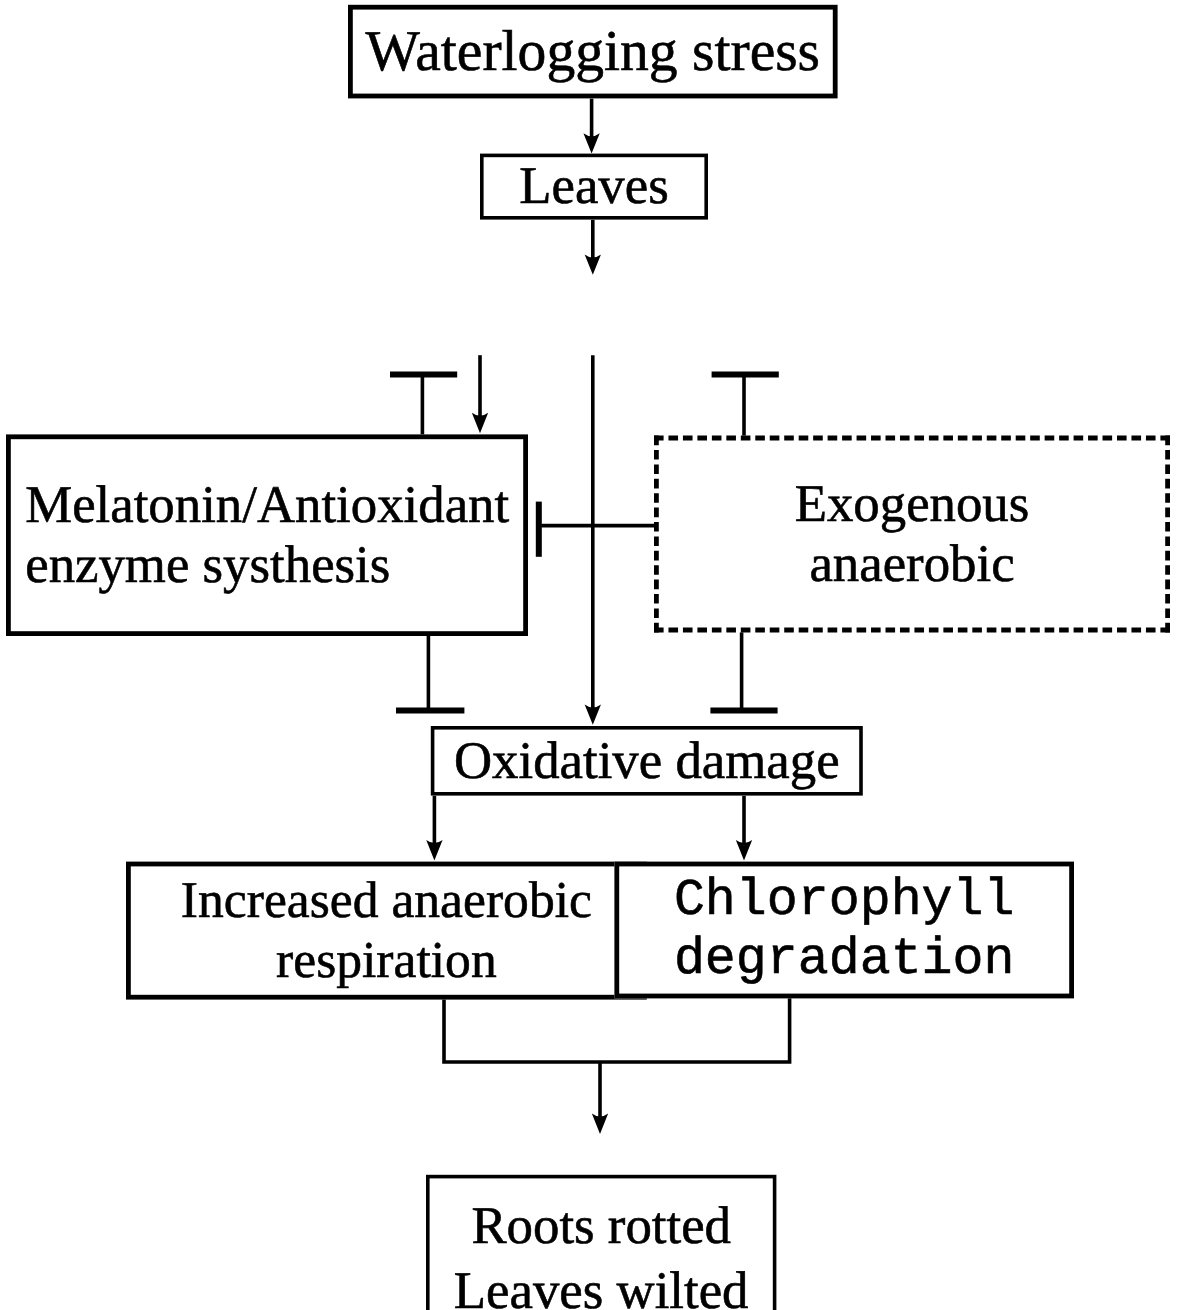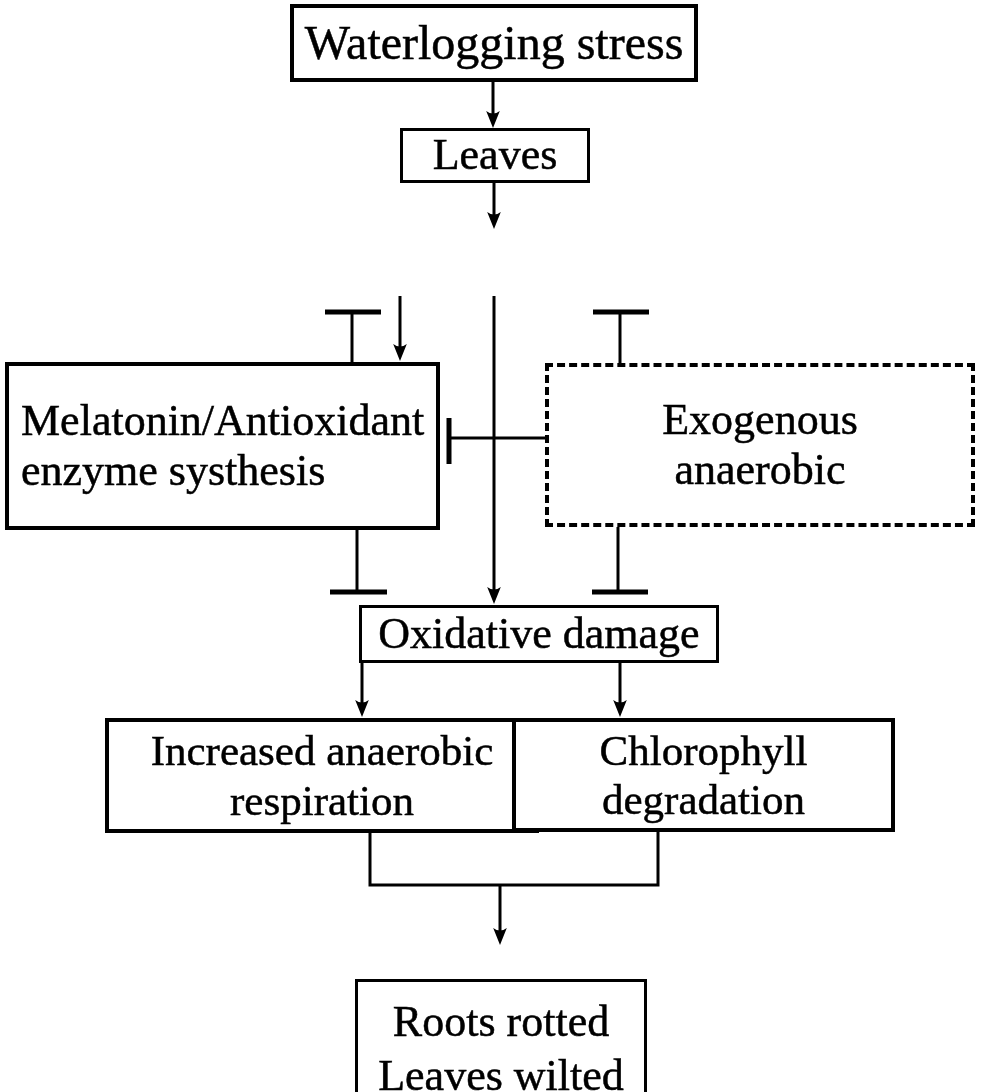--- a/index.html
+++ b/index.html
@@ -41,21 +41,21 @@
   }
   .b-waterlogging { left: 290px; top: 4px;   width: 408px; height: 78px;  font-size: 48px; border-width: 4px; }
   .b-hypoxia      { left: 400px; top: 128px; width: 190px; height: 55px;  font-size: 44px; }
   .b-ros          { left: 317px; top: 230px; width: 366px; height: 66px;  font-size: 45px; }
   .b-melatonin    { left: 5px;   top: 362px; width: 435px; height: 168px; font-size: 44px; border-width: 4px;
                     justify-content: flex-start; text-align: left; padding-left: 12px; }
   .b-exogenous    { left: 545px; top: 363px; width: 430px; height: 164px; font-size: 44px;
                     border: 4px dashed #000000; }
   .b-oxidative    { left: 323px; top: 605px; width: 360px; height: 58px;  font-size: 44px; margin-left: 36px; }
   .b-anaerobic    { left: 105px; top: 718px; width: 434px; height: 115px; font-size: 43px; border-width: 4px; }
-  .b-chlorophyll  { left: 512px; top: 718px; width: 383px; height: 114px; font-size: 43px; border-width: 4px; }
+  .b-chlorophyll  { left: 512px; top: 718px; width: 383px; height: 114px; font-size: 43px; border-width: 4px; font-family: Liberation Mono, monospace; }
   .b-outcome      { left: 355px; top: 947px; width: 292px; height: 140px; font-size: 44px; line-height: 1.22; margin-top: 32px; }
 </style>
 </head>
 <body>
 
 <div class="canvas">
 
   <svg class="connector-layer" width="1000" height="1092" viewBox="0 0 1000 1092" xmlns="http://www.w3.org/2000/svg">
 
     <g>

